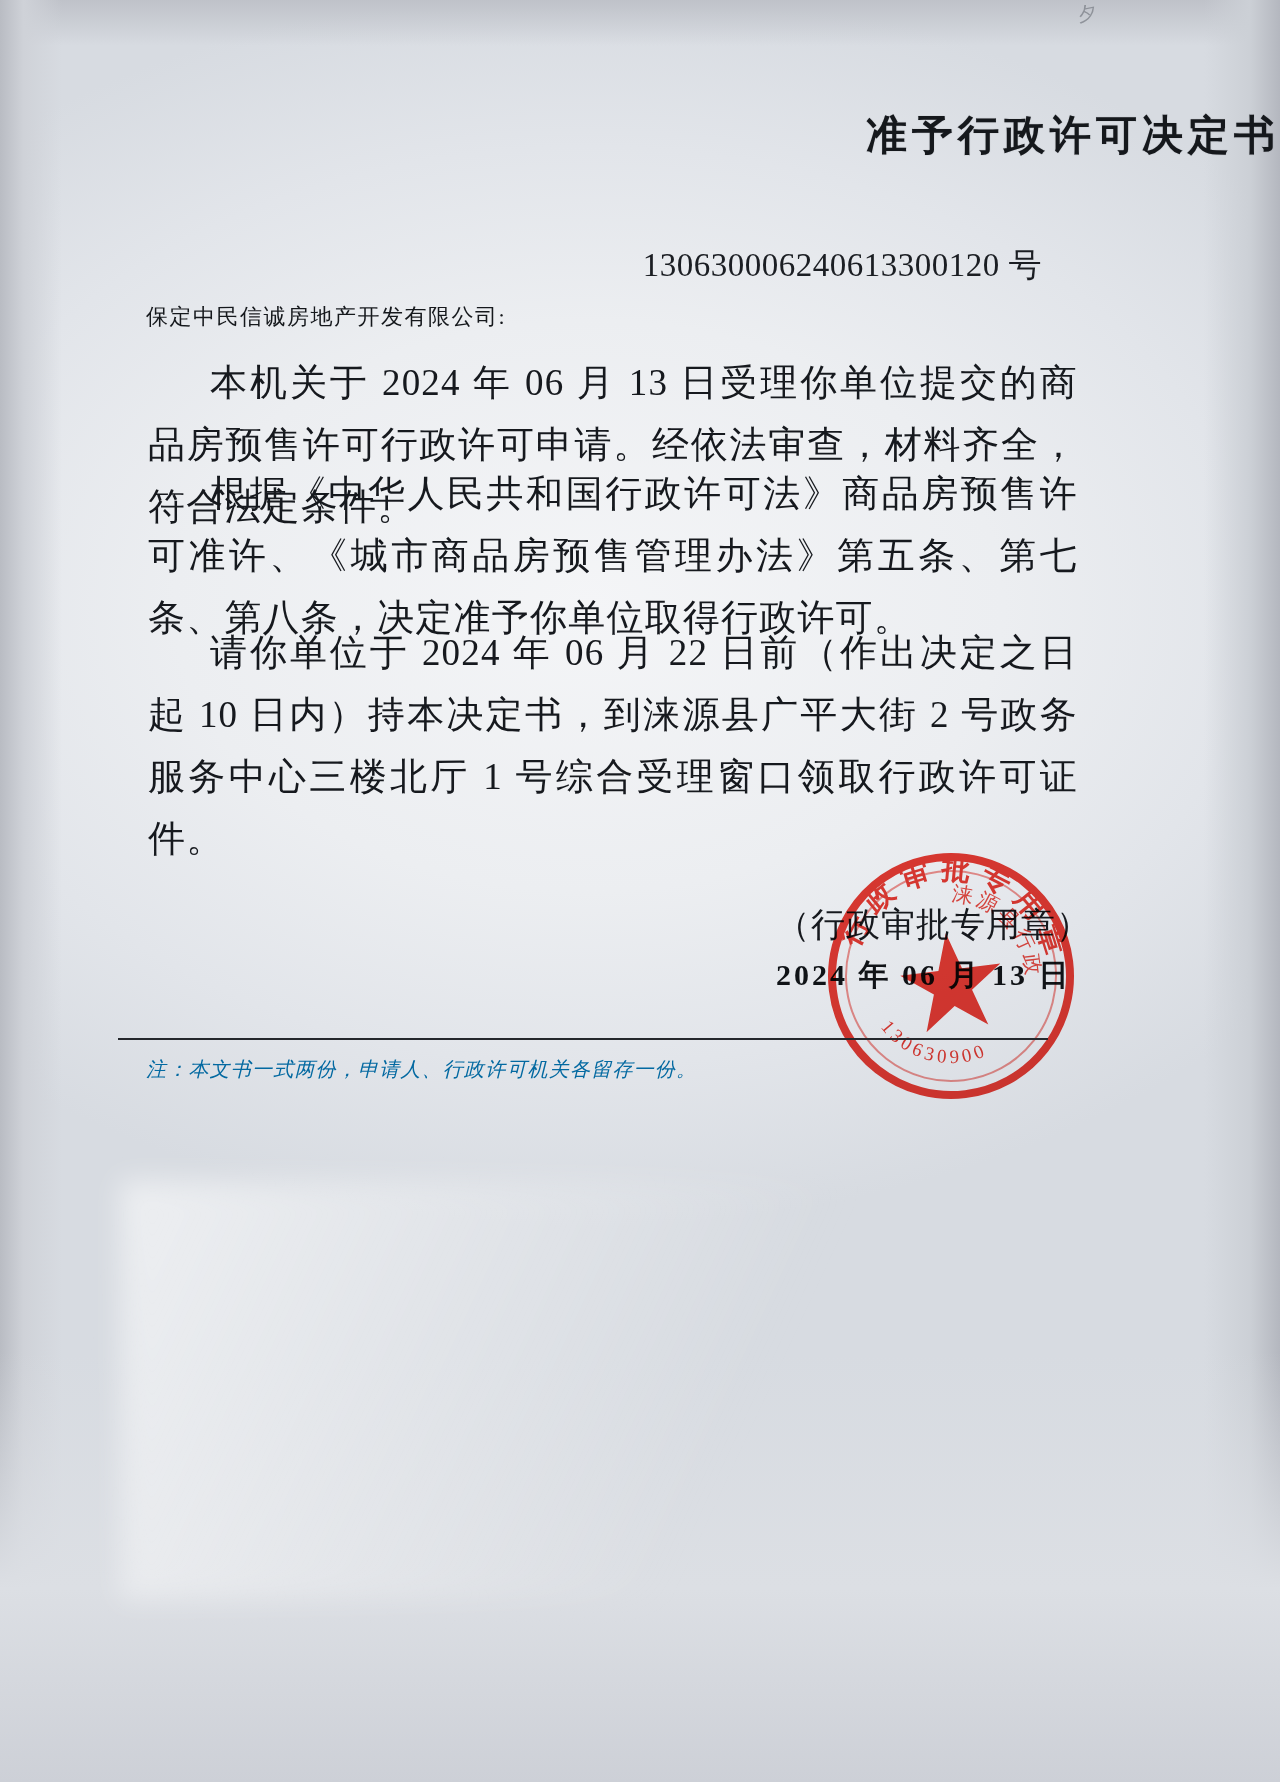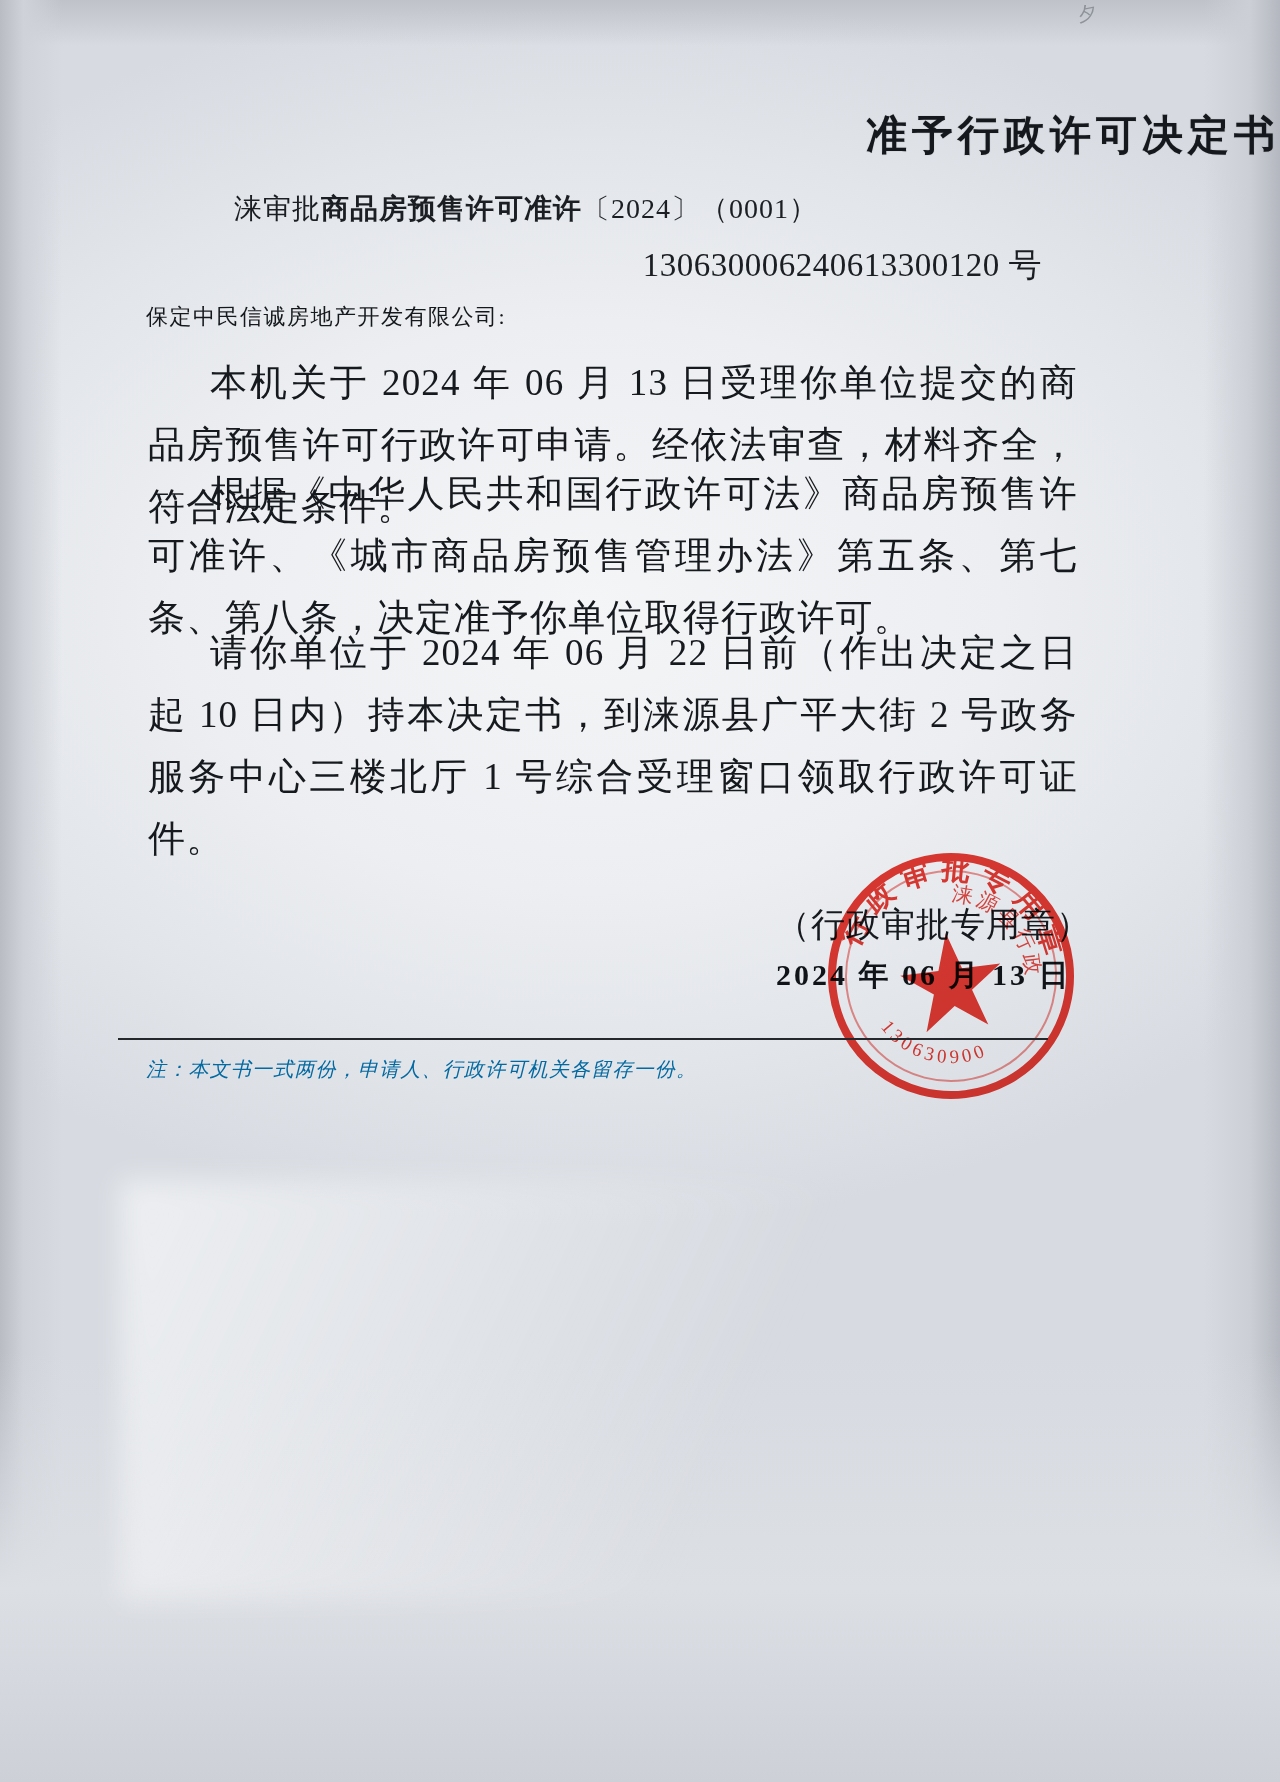--- a/index.html
+++ b/index.html
@@ -183,23 +183,20 @@
   <div id="paper-right-edge"></div>
   <div id="paper-bottom-shade"></div>
   <div id="paper-fold-sheen"></div>
   <div id="paper-corner-mark">夕</div>
 </div>
 
 <div id="document-body">
 
   <div id="doc-title">准予行政许可决定书</div>
 
-  <div id="doc-subtitle">
-    <span>涞审批</span><span class="bold-seg">商品房预售许可准许</span><span>〔2024〕（0001）</span>
-  </div>
 
   <div id="doc-serial">130630006240613300120 号</div>
 
   <div id="recipient-line">保定中民信诚房地产开发有限公司:</div>
 
   <div class="body-paragraph" id="paragraph-1">本机关于 2024 年 06 月 13 日受理你单位提交的商品房预售许可行政许可申请。经依法审查，材料齐全，符合法定条件。</div>
 
   <div class="body-paragraph" id="paragraph-2">根据《中华人民共和国行政许可法》商品房预售许可准许、《城市商品房预售管理办法》第五条、第七条、第八条，决定准予你单位取得行政许可。</div>
 
   <div class="body-paragraph" id="paragraph-3">请你单位于 2024 年 06 月 22 日前（作出决定之日起 10 日内）持本决定书，到涞源县广平大街 2 号政务服务中心三楼北厅 1 号综合受理窗口领取行政许可证件。</div>

